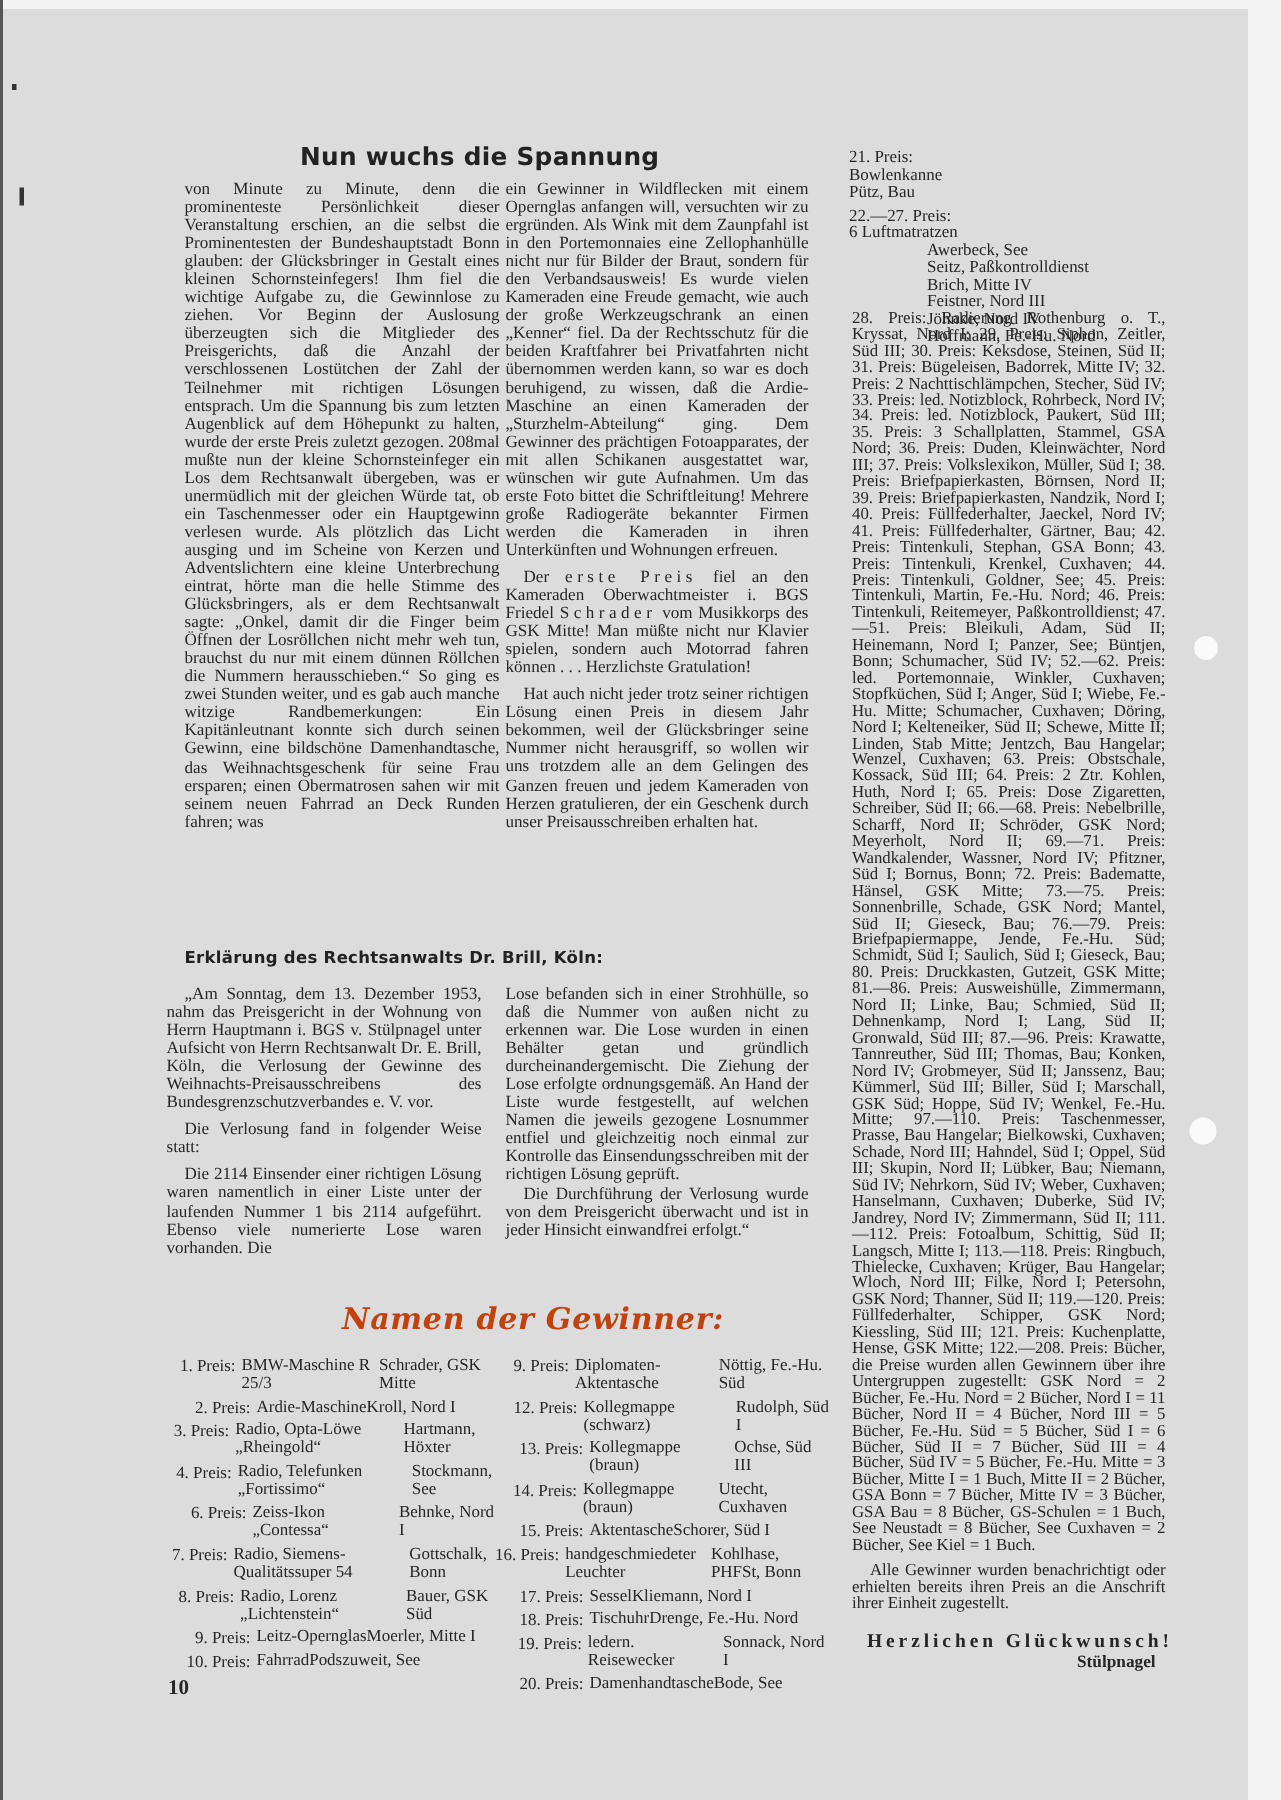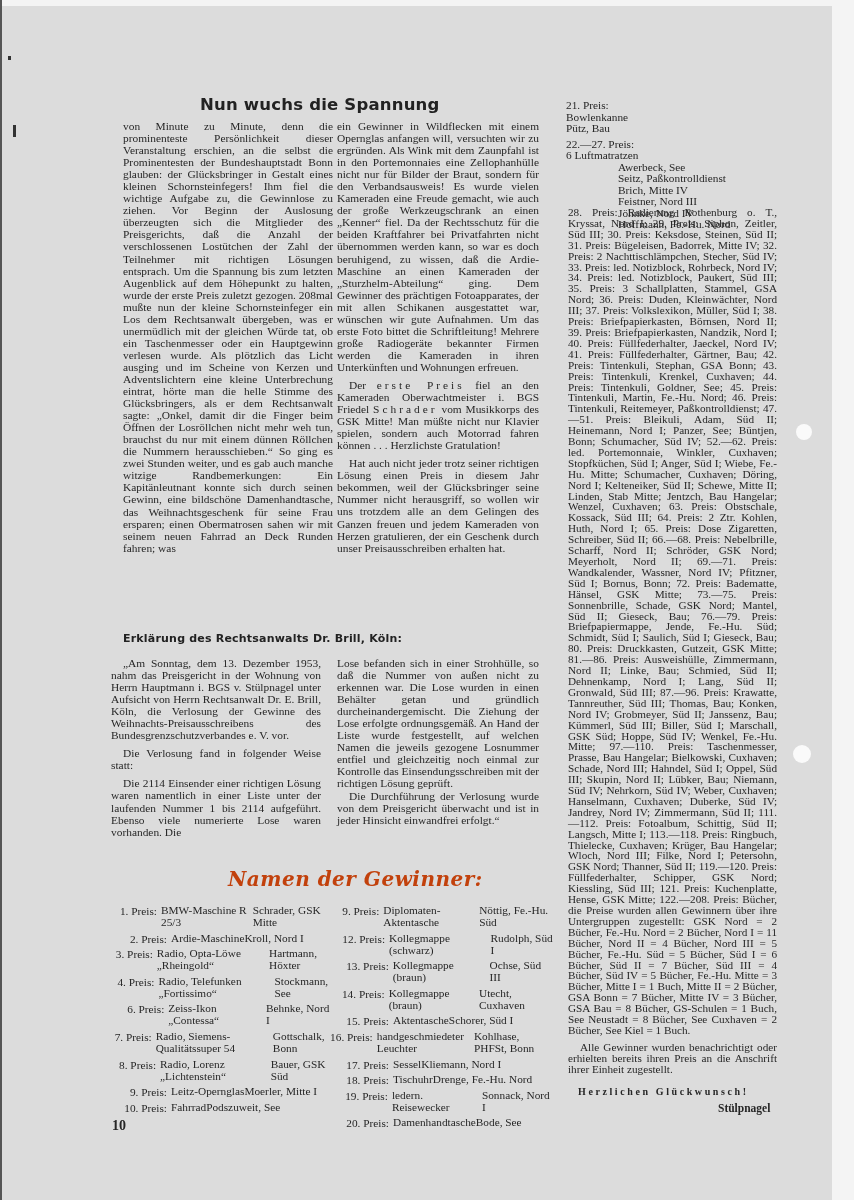--- a/index.html
+++ b/index.html
@@ -17,21 +17,21 @@
   .script { position:absolute; font-family:"DejaVu Serif",serif; font-style:italic; font-weight:bold; color:#c2410c; font-size:20px; letter-spacing:0.5px; }
   .prize { position:absolute; font-size:11.3px; line-height:15.6px; }
   .prize .row { display:flex; }
   .prize .num { width:64px; text-align:right; padding-right:4px; white-space:nowrap; }
   .prize .body { display:flex; flex-direction:row; line-height:12px; margin-bottom:3.6px; }
   .pageno { position:absolute; font-weight:bold; font-size:14px; }
   .right-list { position:absolute; font-size:11.3px; line-height:11.5px; }
   .right-list .row { display:flex;flex-direction:column; }
   .right-list .num { padding-right:6px; white-space:nowrap; }
   .right-list .names { display:flex; flex-direction:column;justify-content:flex-end; }
-  .greet { position:absolute; font-weight:bold; font-size:10px; letter-spacing:2.6px; }
+  .greet { position:absolute; font-weight:bold; font-size:13px; letter-spacing:2.6px; }
   .sig { position:absolute; font-size:11.5px; font-weight:bold; }
   .speck { position:absolute; background:#fff; border-radius:50%; opacity:0.85; }
   .mark { position:absolute; background:#333; }
 </style>
 </head>
 <body>
 
 <div class="edge"></div>
 <div class="paper"></div>
 <div class="mark" style="left:8px;top:56px;width:3px;height:4px;"></div>

